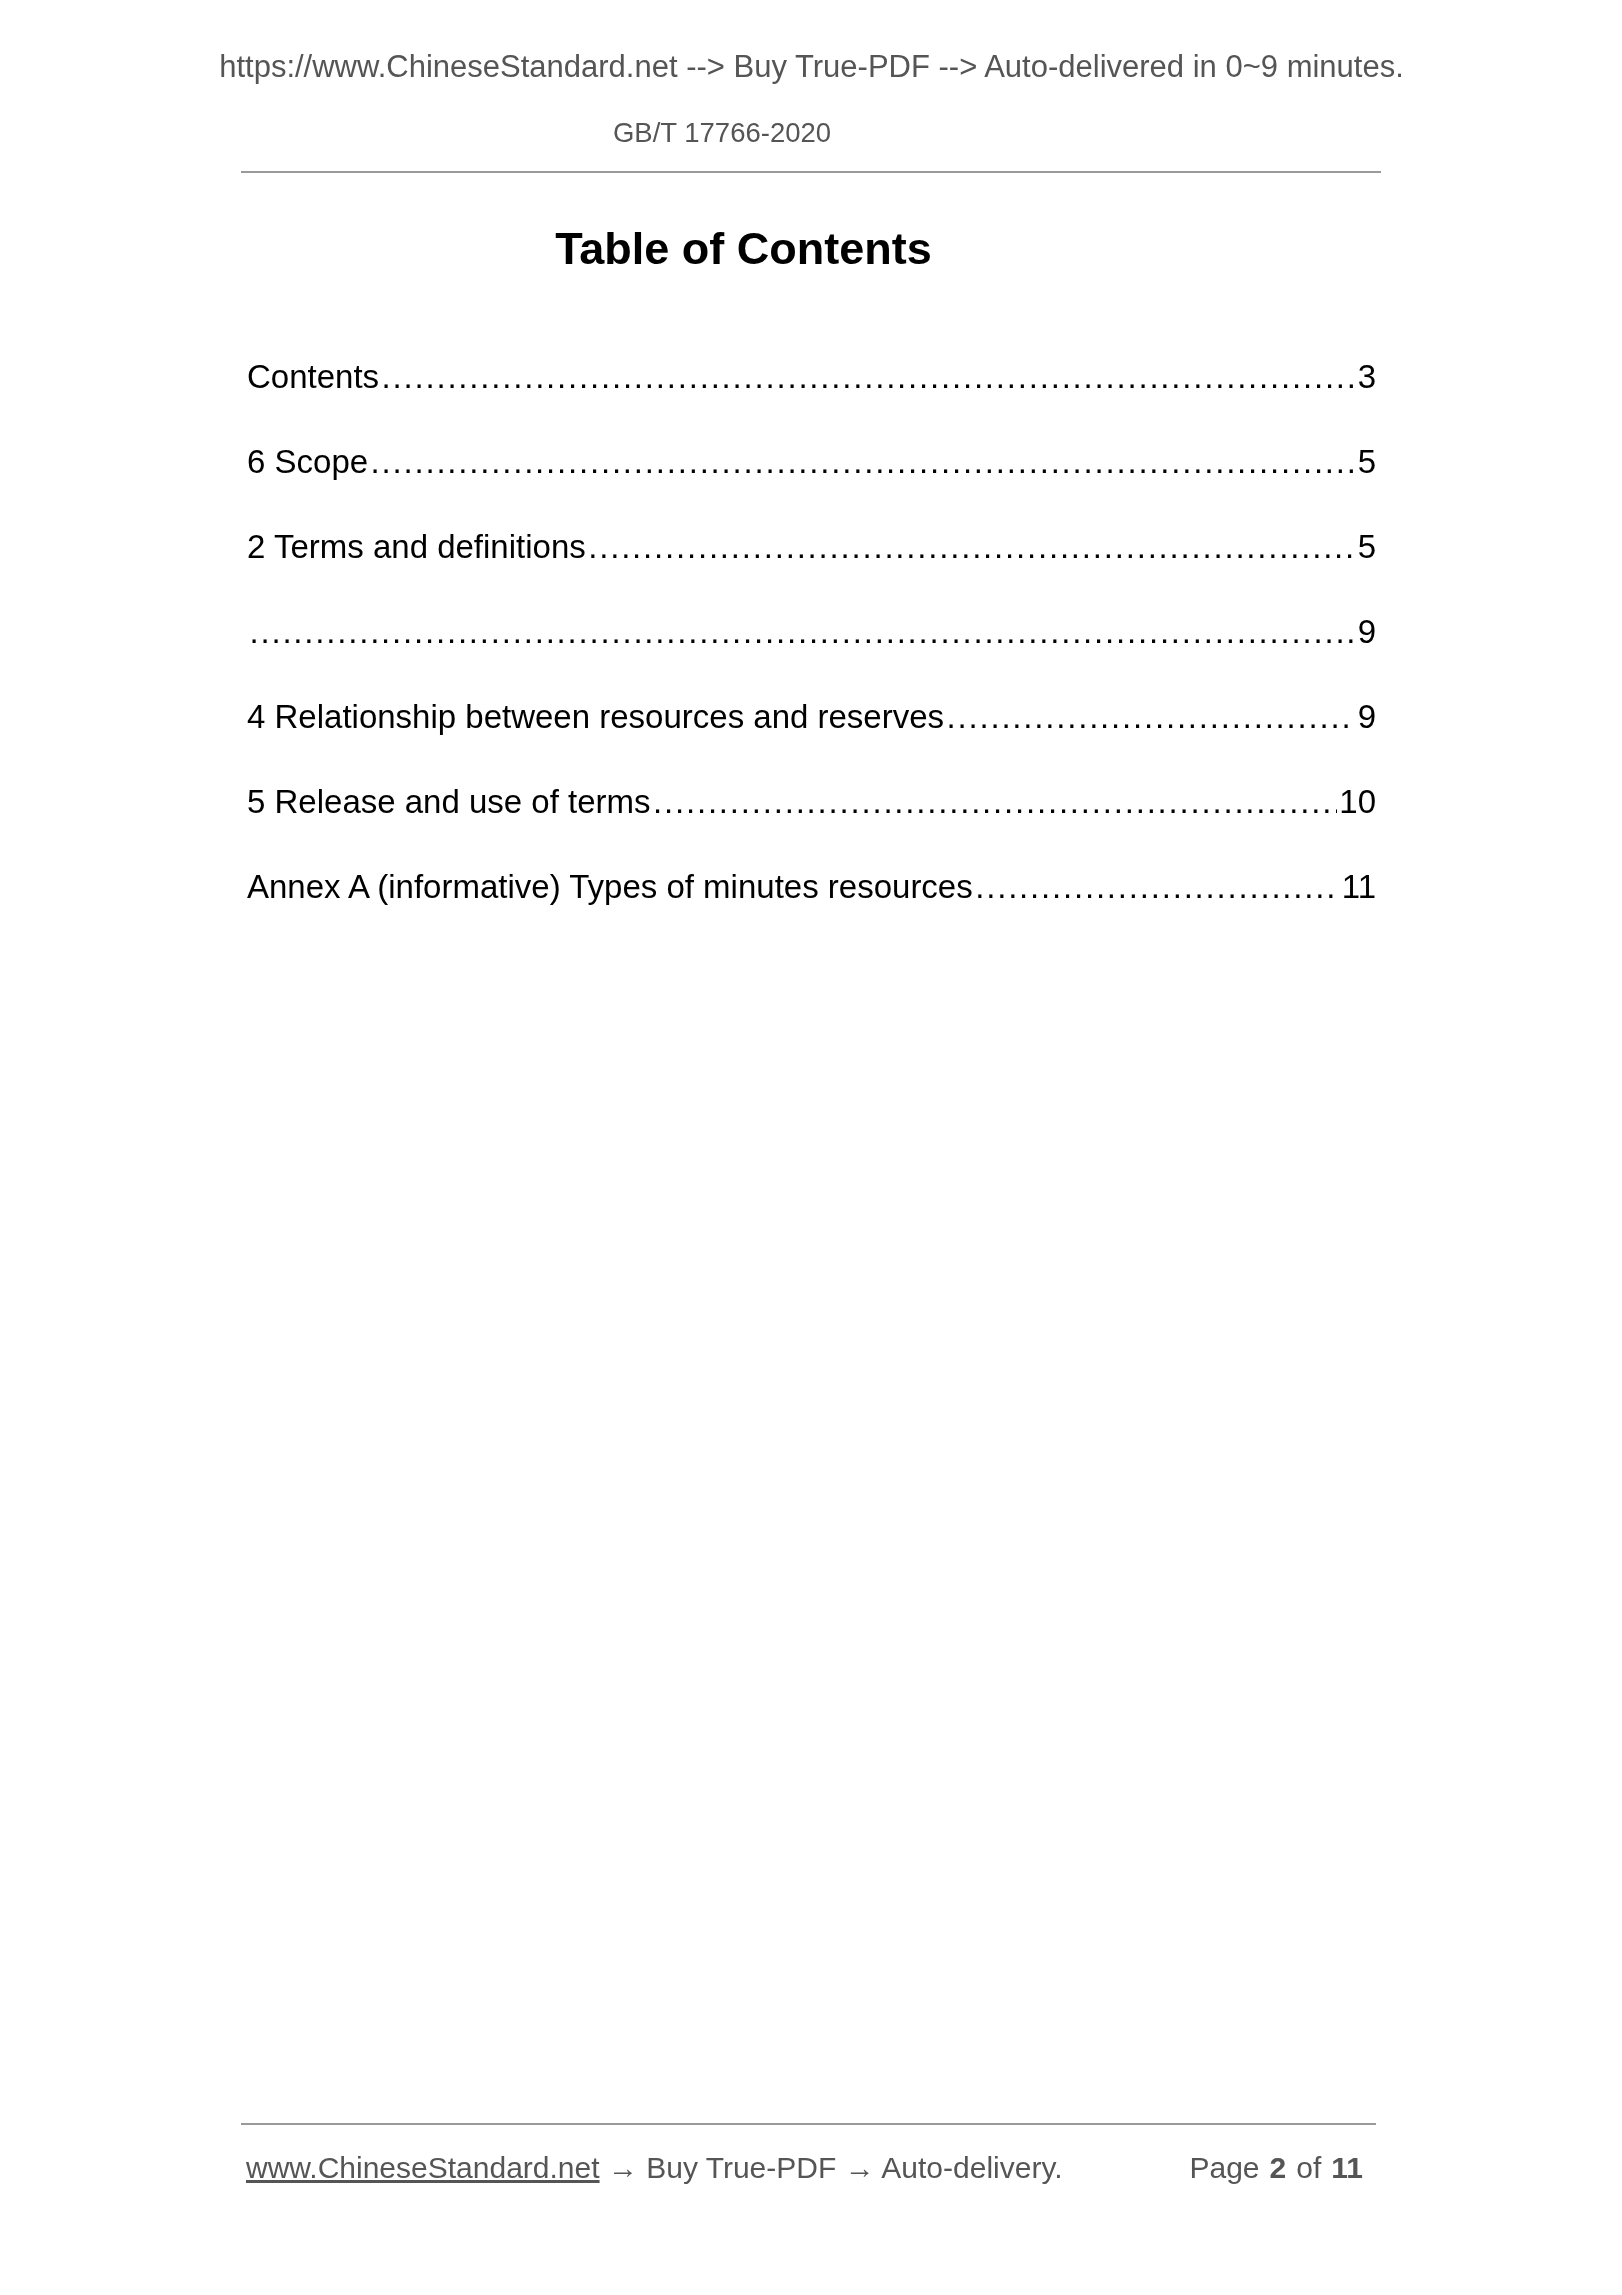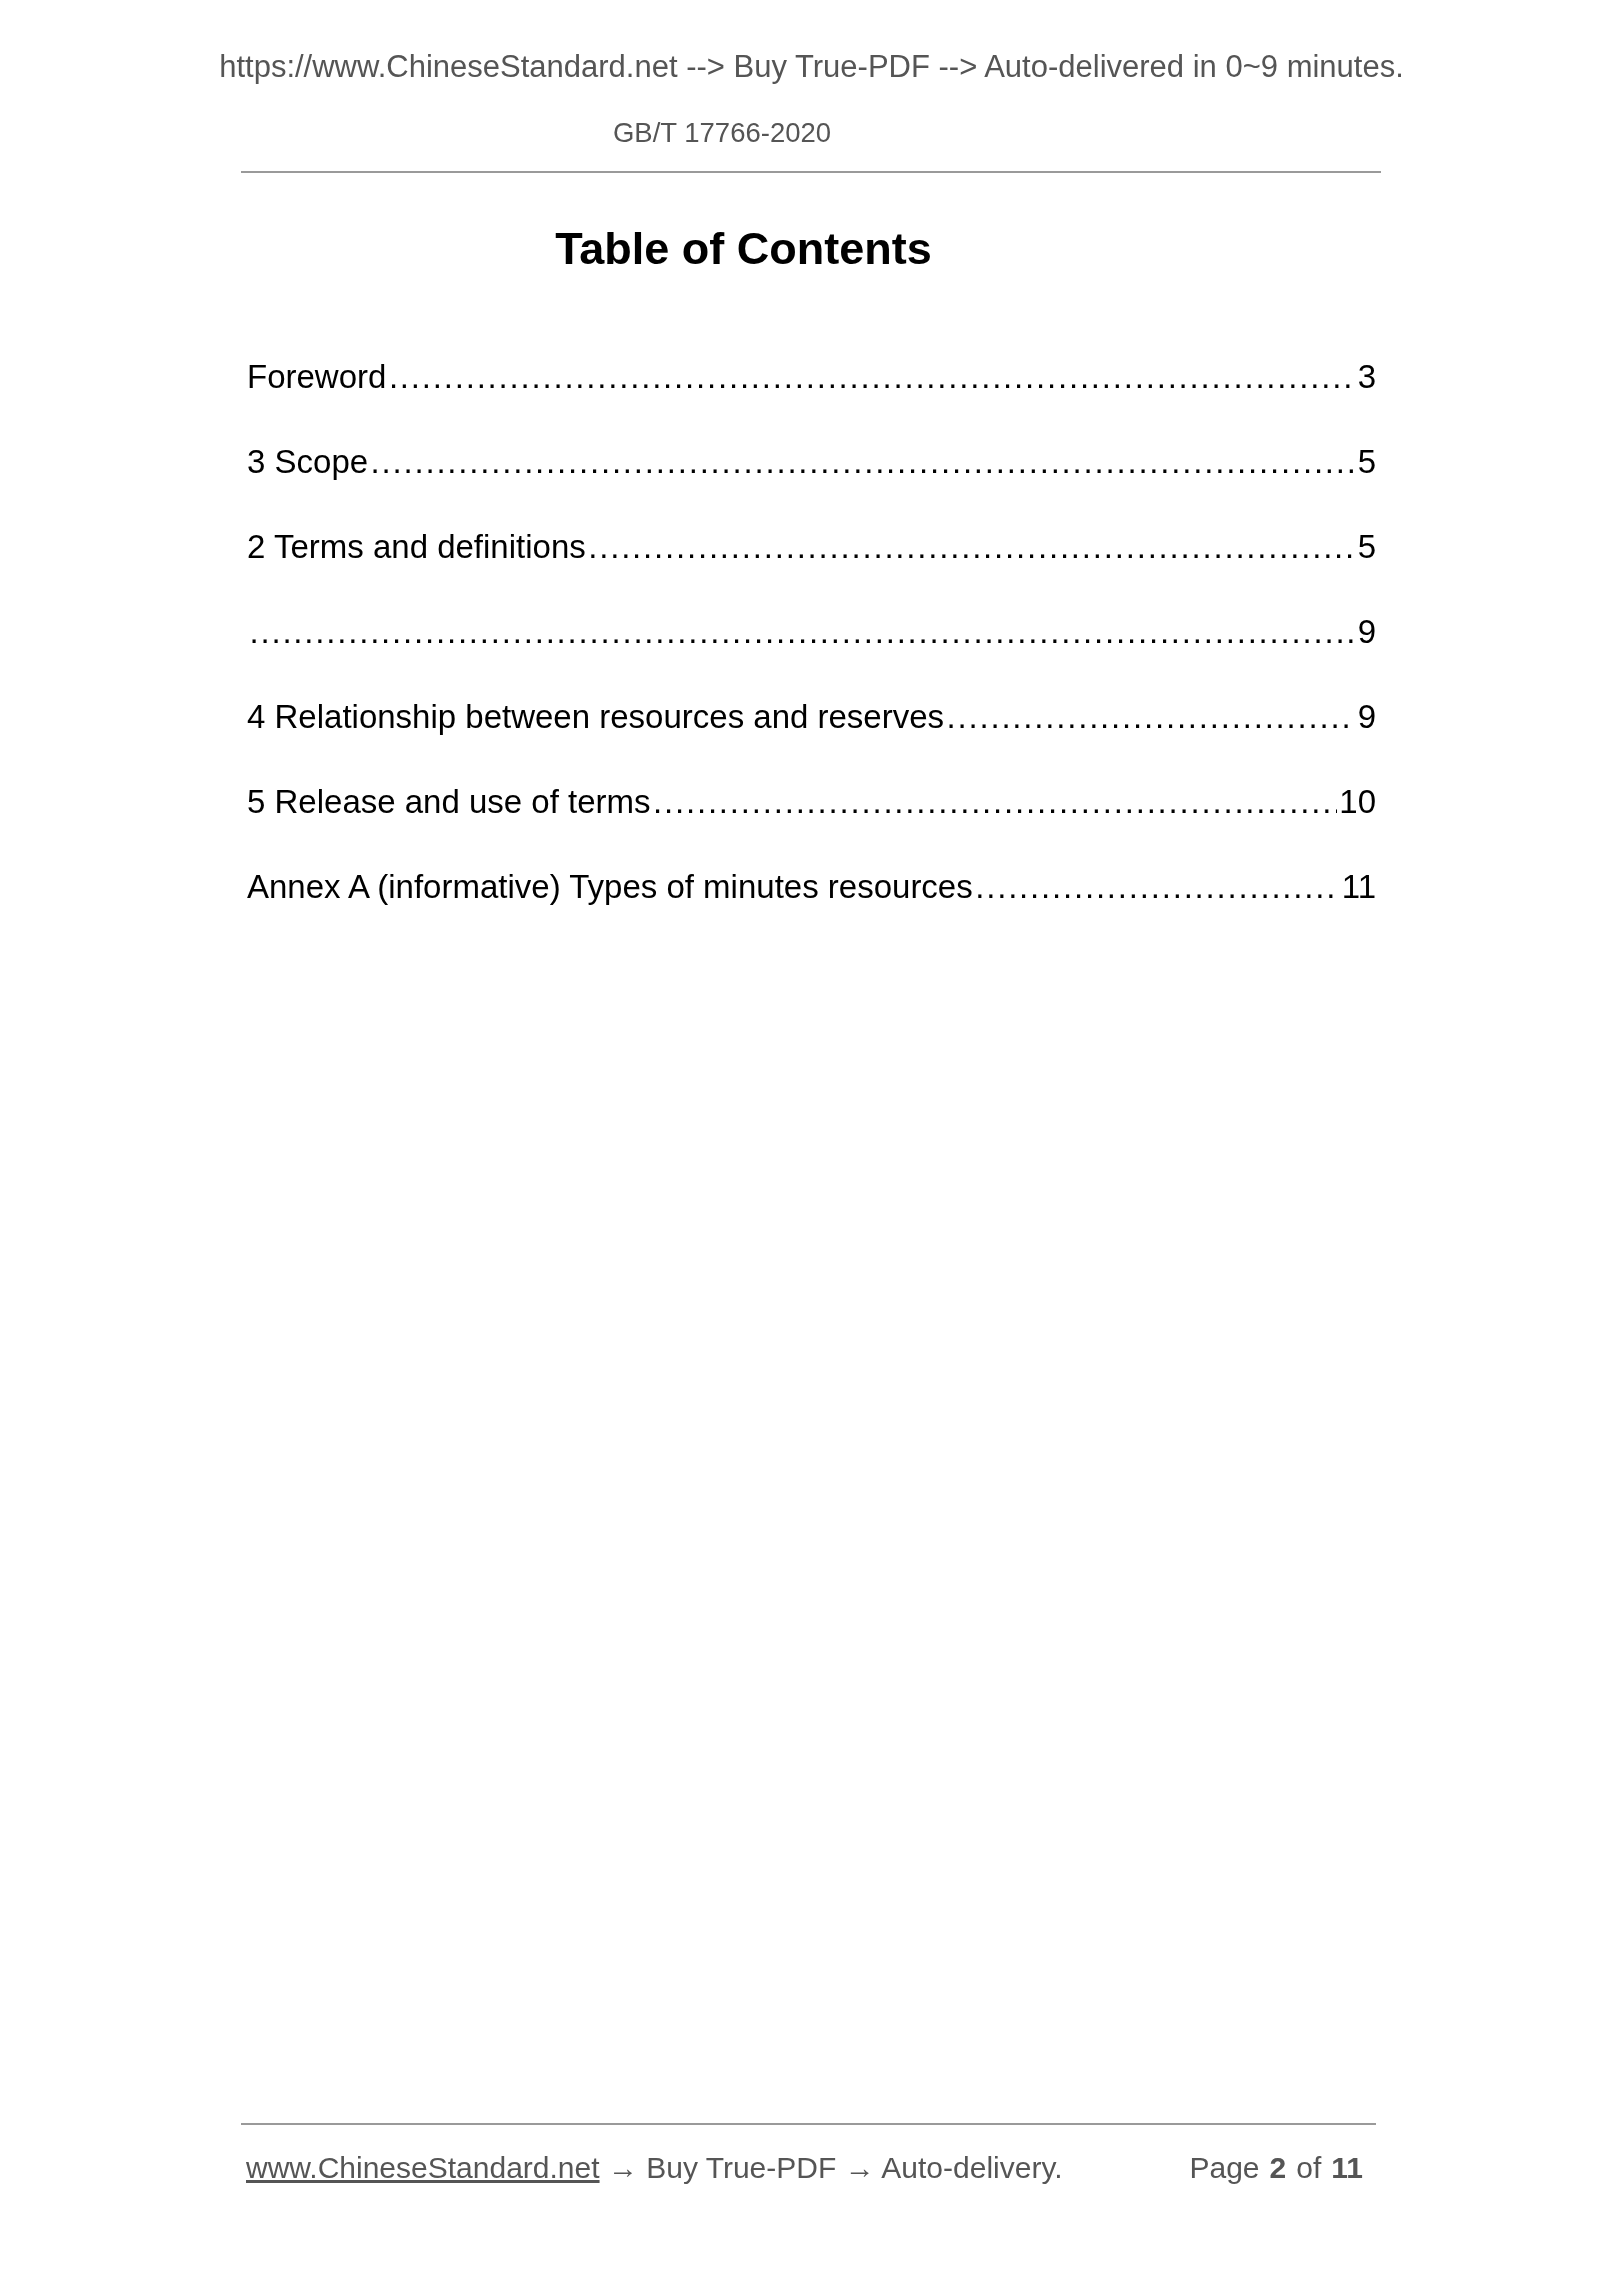--- a/index.html
+++ b/index.html
@@ -32,26 +32,26 @@
 <body>
 
 <div class="top-banner">https://www.ChineseStandard.net --&gt; Buy True-PDF --&gt; Auto-delivered in 0~9 minutes.</div>
 <div class="doc-code">GB/T 17766-2020</div>
 <div class="rule-top"></div>
 
 <div class="toc-title">Table of Contents</div>
 
 <div class="toc">
   <div class="toc-row">
-    <span class="toc-label">Foreword</span>
+    <span class="toc-label">Contents</span>
     <span class="toc-dots"></span>
     <span class="toc-page">3</span>
   </div>
   <div class="toc-row">
-    <span class="toc-label">3 Scope</span>
+    <span class="toc-label">6 Scope</span>
     <span class="toc-dots"></span>
     <span class="toc-page">5</span>
   </div>
   <div class="toc-row">
     <span class="toc-label">2 Terms and definitions</span>
     <span class="toc-dots"></span>
     <span class="toc-page">5</span>
   </div>
   <div class="toc-row">
     <span class="toc-dots"></span>

